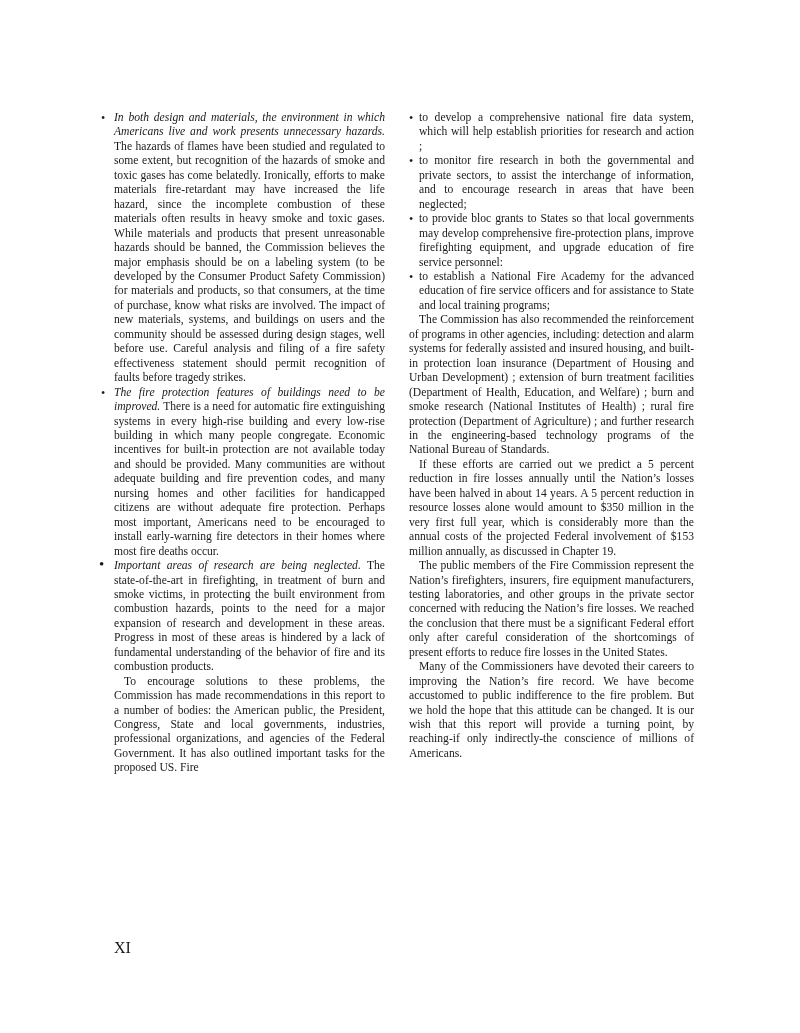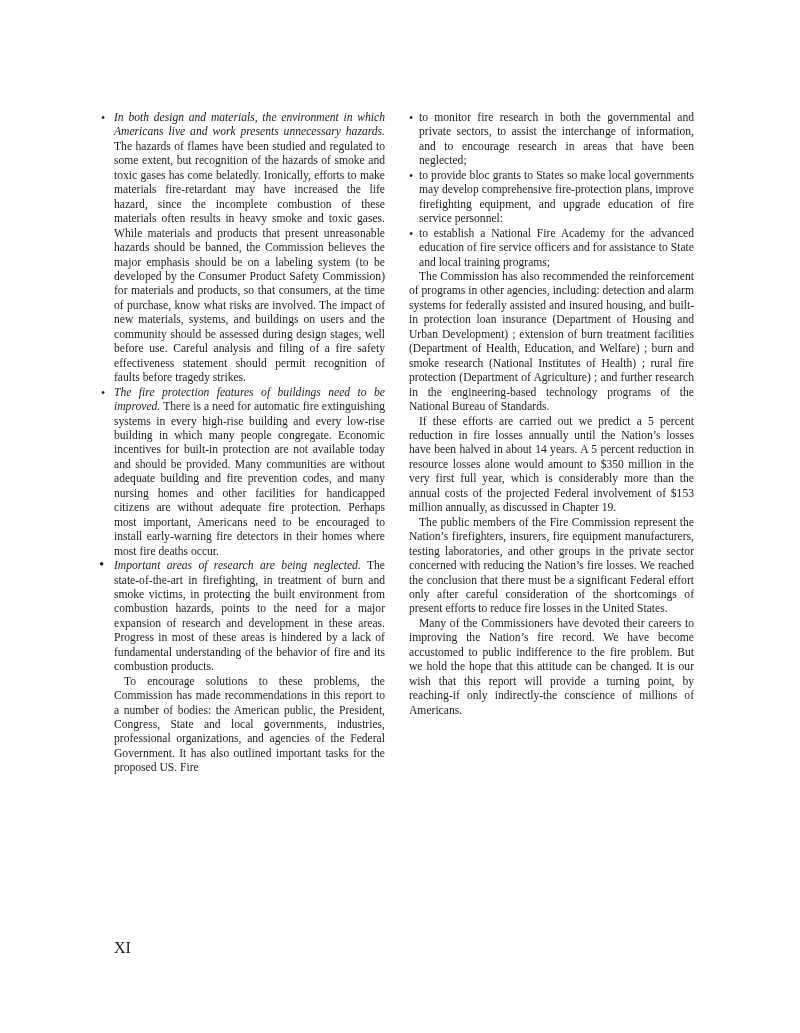--- a/index.html
+++ b/index.html
@@ -23,22 +23,23 @@
 <body>
 
 <div class="col left">
   <p class="bullet"><em>In both design and materials, the environment in which Americans live and work presents unnecessary hazards.</em><span> The hazards of flames have been studied and regulated to some extent, but recognition of the hazards of smoke and toxic gases has come belatedly. Ironically, efforts to make materials fire-retardant may have increased the life hazard, since the incomplete combustion of these materials often results in heavy smoke and toxic gases. While materials and products that present unreasonable hazards should be banned, the Commission believes the major emphasis should be on a labeling system (to be developed by the Consumer Product Safety Commission) for materials and products, so that consumers, at the time of purchase, know what risks are involved. The impact of new materials, systems, and buildings on users and the community should be assessed during design stages, well before use. Careful analysis and filing of a fire safety effectiveness statement should permit recognition of faults before tragedy strikes.</span></p>
   <p class="bullet"><em>The fire protection features of buildings need to be improved.</em><span> There is a need for automatic fire extinguishing systems in every high-rise building and every low-rise building in which many people congregate. Economic incentives for built-in protection are not available today and should be provided. Many communities are without adequate building and fire prevention codes, and many nursing homes and other facilities for handicapped citizens are without adequate fire protection. Perhaps most important, Americans need to be encouraged to install early-warning fire detectors in their homes where most fire deaths occur.</span></p>
   <p class="bullet big"><em>Important areas of research are being neglected.</em><span> The state-of-the-art in firefighting, in treatment of burn and smoke victims, in protecting the built environment from combustion hazards, points to the need for a major expansion of research and development in these areas. Progress in most of these areas is hindered by a lack of fundamental understanding of the behavior of fire and its combustion products.</span></p>
   <p class="indent">To encourage solutions to these problems, the Commission has made recommendations in this report to a number of bodies: the American public, the President, Congress, State and local governments, industries, professional organizations, and agencies of the Federal Government. It has also outlined important tasks for the proposed US. Fire</p>
 </div>
 
 <div class="col right">
+  <p class="bullet">to develop a comprehensive national fire data system, which will help establish priorities for research and action ;</p>
   <p class="bullet">to monitor fire research in both the governmental and private sectors, to assist the interchange of information, and to encourage research in areas that have been neglected;</p>
-  <p class="bullet">to provide bloc grants to States so make local governments may develop comprehensive fire-protection plans, improve firefighting equipment, and upgrade education of fire service personnel:</p>
+  <p class="bullet">to provide bloc grants to States so that local governments may develop comprehensive fire-protection plans, improve firefighting equipment, and upgrade education of fire service personnel:</p>
   <p class="bullet">to establish a National Fire Academy for the advanced education of fire service officers and for assistance to State and local training programs;</p>
   <p class="indent">The Commission has also recommended the reinforcement of programs in other agencies, including: detection and alarm systems for federally assisted and insured housing, and built-in protection loan insurance (Department of Housing and Urban Development) ; extension of burn treatment facilities (Department of Health, Education, and Welfare) ; burn and smoke research (National Institutes of Health) ; rural fire protection (Department of Agriculture) ; and further research in the engineering-based technology programs of the National Bureau of Standards.</p>
   <p class="indent">If these efforts are carried out we predict a 5 percent reduction in fire losses annually until the Nation’s losses have been halved in about 14 years. A 5 percent reduction in resource losses alone would amount to $350 million in the very first full year, which is considerably more than the annual costs of the projected Federal involvement of $153 million annually, as discussed in Chapter 19.</p>
   <p class="indent">The public members of the Fire Commission represent the Nation’s firefighters, insurers, fire equipment manufacturers, testing laboratories, and other groups in the private sector concerned with reducing the Nation’s fire losses. We reached the conclusion that there must be a significant Federal effort only after careful consideration of the shortcomings of present efforts to reduce fire losses in the United States.</p>
   <p class="indent">Many of the Commissioners have devoted their careers to improving the Nation’s fire record. We have become accustomed to public indifference to the fire problem. But we hold the hope that this attitude can be changed. It is our wish that this report will provide a turning point, by reaching-if only indirectly-the conscience of millions of Americans.</p>
 </div>
 
 <div class="folio">XI</div>
 
 </body></html>

